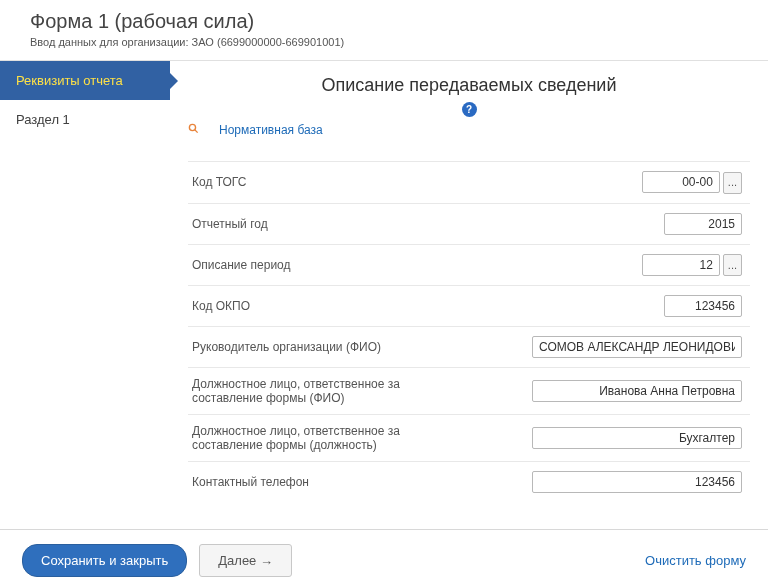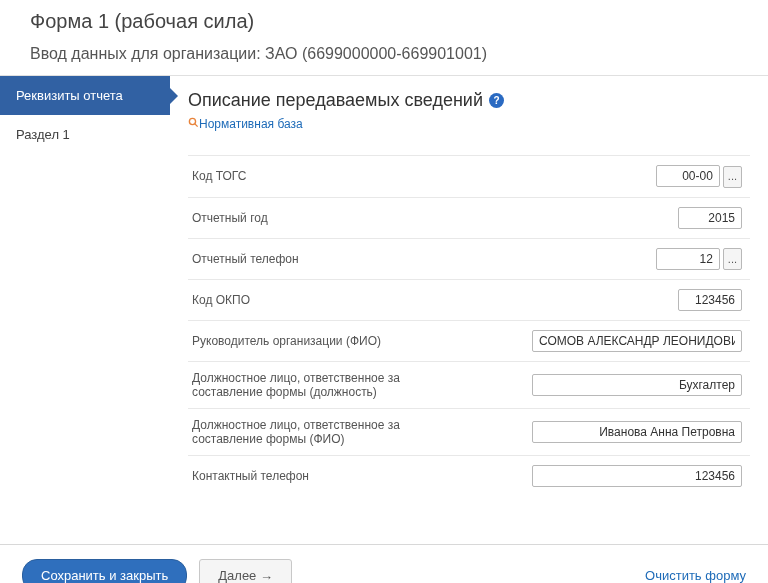--- a/index.html
+++ b/index.html
@@ -17,45 +17,45 @@
       overflow: hidden;
     }
     .header {
       padding: 10px 20px 12px 30px;
       border-bottom: 1px solid #e0e0e0;
     }
     .header-title {
       font-size: 20px;
       font-weight: 400;
       color: #444;
-      margin-bottom: 12px;
+      margin-bottom: 3px;
     }
     .header-subtitle {
-      font-size: 16px;
+      font-size: 11px;
       color: #555;
     }
     .main {
       display: flex;
       height: calc(100% - 115px);
     }
     .sidebar {
       width: 170px;
       background: #fff;
       flex-shrink: 0;
     }
     .sidebar-item {
       padding: 12px 16px;
       font-size: 13px;
       color: #404040;
       cursor: pointer;
       position: relative;
     }
     .sidebar-item.active {
       background: #3161a3;
-      color: #ffffff;
+      color: #fde047;
     }
     .sidebar-item.active::after {
       content: "";
       position: absolute;
       right: -8px;
       top: 50%;
       transform: translateY(-50%);
       width: 0;
       height: 0;
       border-top: 8px solid transparent;
@@ -68,37 +68,38 @@
       overflow-y: auto;
     }
     .section-title {
       font-size: 18px;
       font-weight: 400;
       color: #333;
       display: flex;
       align-items: center;
       gap: 6px;
       margin-bottom: 6px;
+      flex-direction: column;
     }
     .help-icon {
       display: inline-flex;
       align-items: center;
       justify-content: center;
       width: 15px;
       height: 15px;
       border-radius: 50%;
       background: #2a6ac2;
       color: #fff;
       font-size: 10px;
       font-weight: bold;
     }
     .normative-link {
       display: flex;
       align-items: center;
-      gap: 0;
+      gap: 20px;
       color: #1e6bb8;
       font-size: 12px;
       cursor: pointer;
       margin-bottom: 24px;
       text-decoration: none;
     }
     .normative-link-icon {
       color: #e8833a;
       font-size: 12px;
     }
@@ -125,21 +126,21 @@
     .form-control input {
       border: 1px solid #b8b8b8;
       border-radius: 2px;
       padding: 3px 6px;
       font-size: 12px;
       text-align: right;
       font-family: inherit;
       color: #333;
     }
     .input-short {
-      width: 64px;
+      width: 78px;
     }
     .input-long {
       width: 210px;
     }
     .lookup-btn {
       border: 1px solid #b8b8b8;
       background: #f5f5f5;
       border-radius: 2px;
       padding: 2px 4px;
       font-size: 11px;
@@ -224,38 +225,38 @@
       <tbody id="form-body">
           <tr class="form-row">
             <td class="form-label">Код ТОГС</td>
             <td class="form-control"><input type="text" class="input-short" value="00-00" style=""><button class="lookup-btn">...</button></td>
           </tr>
           <tr class="form-row">
             <td class="form-label">Отчетный год</td>
             <td class="form-control"><input type="text" class="input-short" value="2015" style=""></td>
           </tr>
           <tr class="form-row">
-            <td class="form-label">Отчетный телефон</td>
+            <td class="form-label">Описание период</td>
             <td class="form-control"><input type="text" class="input-short" value="12" style=""><button class="lookup-btn">...</button></td>
           </tr>
           <tr class="form-row">
             <td class="form-label">Код ОКПО</td>
             <td class="form-control"><input type="text" class="input-short" value="123456" style=""></td>
           </tr>
           <tr class="form-row">
             <td class="form-label">Руководитель организации (ФИО)</td>
             <td class="form-control"><input type="text" class="input-long" value="СОМОВ АЛЕКСАНДР ЛЕОНИДОВИЧ" style=""></td>
           </tr>
           <tr class="form-row">
+            <td class="form-label">Должностное лицо, ответственное за составление формы (ФИО)</td>
+            <td class="form-control"><input type="text" class="input-long" value="Иванова Анна Петровна" style=""></td>
+          </tr>
+          <tr class="form-row">
             <td class="form-label">Должностное лицо, ответственное за составление формы (должность)</td>
             <td class="form-control"><input type="text" class="input-long" value="Бухгалтер" style=""></td>
-          </tr>
-          <tr class="form-row">
-            <td class="form-label">Должностное лицо, ответственное за составление формы (ФИО)</td>
-            <td class="form-control"><input type="text" class="input-long" value="Иванова Анна Петровна" style=""></td>
           </tr>
           <tr class="form-row">
             <td class="form-label">Контактный телефон</td>
             <td class="form-control"><input type="text" class="input-long" value="123456" style=""></td>
           </tr>
         </tbody>
     </table>
   </div>
 </div>
 

